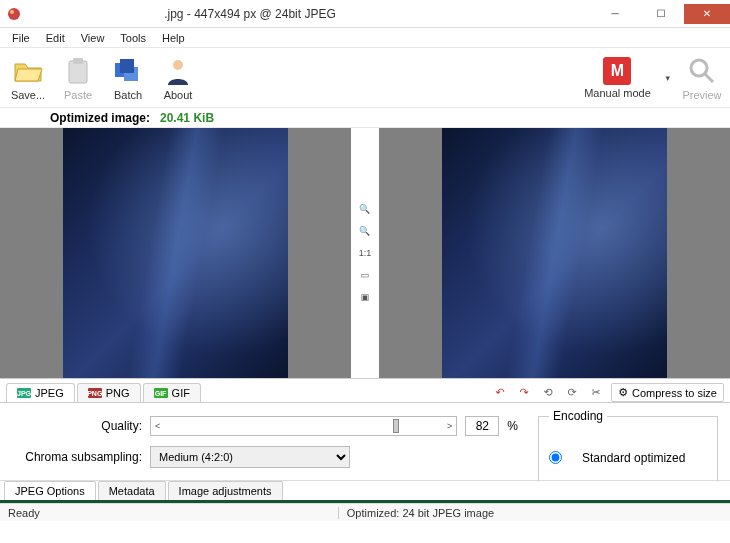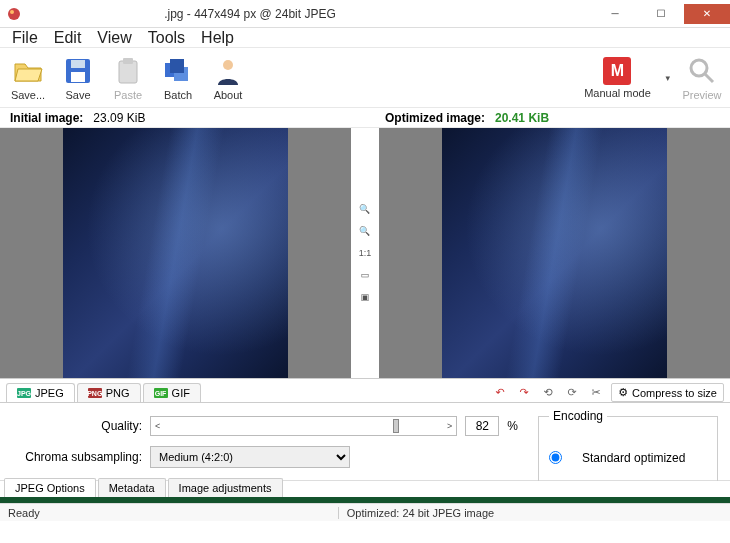--- a/index.html
+++ b/index.html
@@ -8,21 +8,21 @@
 
 .titlebar { height: 28px; background: #fff; display: flex; align-items: center; border-bottom: 1px solid #ddd; }
 .titlebar .app-icon { width: 16px; height: 16px; margin: 0 6px; }
 .titlebar .title { flex: 1; text-align: center; font-size: 12px; color: #333; margin-right: 120px; }
 .titlebar .winbtns { display: flex; }
 .titlebar .winbtn { width: 46px; height: 20px; display: flex; align-items: center; justify-content: center; font-size: 10px; color: #333; }
 .titlebar .winbtn.close { background: #c7513a; color: #fff; width: 46px; height: 20px; }
 .titlebar .winbtn.min, .titlebar .winbtn.max { background: #fff; }
 
 
-.menubar { height: 20px; display: flex; align-items: center; padding: 0 4px; border-bottom: 1px solid #e8e8e8; font-size: 16px; color: #222; background:#fff; }
+.menubar { height: 20px; display: flex; align-items: center; padding: 0 4px; border-bottom: 1px solid #e8e8e8; font-size: 11px; color: #222; background:#fff; }
 .menubar .menuitem { padding: 2px 8px; cursor: default; }
 
 
 .toolbar { height: 60px; display: flex; align-items: center; padding: 2px 4px; gap: 2px; border-bottom: 1px solid #e8e8e8; background:#fff; }
 .tbtn { display: flex; flex-direction: column; align-items: center; justify-content: center; width: 48px; height: 56px; font-size: 11px; color: #333; border-radius: 2px; }
 .tbtn.disabled { color: #aaa; }
 .tbtn .ticon { width: 32px; height: 32px; margin-bottom: 2px; }
 .toolbar .spacer { flex: 1; }
 .tbtn-mode { width: 80px; }
 .tbtn-mode .ticon { width: 28px; height: 28px; background:#d33; border-radius:3px; color:#fff; display:flex;align-items:center;justify-content:center;font-weight:bold;font-size:16px; }
@@ -66,21 +66,21 @@
 .qval { width:34px; height:20px; border:1px solid #bbb; text-align:center; font-size:12px;}
 .pct { font-size:12px;}
 .csselect { border:1px solid #bbb; height:22px; font-size:11px; padding:0 4px; width:200px;}
 .optright { width: 180px; }
 fieldset.encoding { border:1px solid #ccc; padding: 6px 10px 10px 10px; font-size:12px;}
 fieldset.encoding legend { font-size:12px; padding:0 4px;}
 .radio-row { display:flex; align-items:flex-start; gap:20px; margin-top:22px; font-size:12px;}
 .radio-row input { margin:0; }
 
 
-.bottomtabs { height: 22px; display:flex; align-items:flex-end; border-bottom:6px solid #14532d; padding:0 4px; background:#fff;}
+.bottomtabs { height: 22px; display:flex; align-items:flex-end; border-bottom:3px solid #14532d; padding:0 4px; background:#fff;}
 .btab { padding:3px 10px; font-size:11px; border:1px solid #ccc; border-bottom:none; margin-right:2px; background:#f4f4f4; border-radius:2px 2px 0 0; cursor:pointer;}
 .btab.active { background:#fff; }
 
 
 .statusbar { height: 18px; display:flex; align-items:center; font-size:11px; color:#333; border-top:1px solid #ddd; background:#f8f8f8;}
 .statusbar .cell { padding:0 8px; }
 .statusbar .cell.mid { border-left:1px solid #ccc; margin-left:290px;}
 
 </style>
 </head>
@@ -110,28 +110,20 @@
 </div>
 
 <div class="toolbar">
   <div class="tbtn">
     <span class="ticon"><svg viewBox="0 0 32 32">
           <path d="M3 9h10l3 4h13v13H3z" fill="#f3d16b" stroke="#c9a32b"></path>
           <path d="M6 14h24l-4 12H3z" fill="#ffe89a" stroke="#c9a32b"></path>
         </svg></span>
     <span>Save...</span>
   </div>
-  <div class="tbtn">
-    <span class="ticon"><svg viewBox="0 0 32 32">
-          <rect x="4" y="4" width="24" height="24" rx="2" fill="#3b6fd1"></rect>
-          <rect x="9" y="5" width="14" height="8" fill="#cde"></rect>
-          <rect x="9" y="17" width="14" height="10" fill="#fff"></rect>
-        </svg></span>
-    <span>Save</span>
-  </div>
   <div class="tbtn disabled">
     <span class="ticon"><svg viewBox="0 0 32 32">
           <rect x="7" y="6" width="18" height="22" rx="2" fill="#ddd" stroke="#bbb"></rect>
           <rect x="11" y="3" width="10" height="6" rx="1" fill="#ccc"></rect>
         </svg></span>
     <span>Paste</span>
   </div>
   <div class="tbtn">
     <span class="ticon"><svg viewBox="0 0 32 32">
           <rect x="3" y="8" width="14" height="14" fill="#3b6fd1"></rect>
@@ -158,24 +150,20 @@
   <div class="tbtn disabled">
     <span class="ticon"><svg viewBox="0 0 32 32">
           <circle cx="13" cy="13" r="8" fill="none" stroke="#bbb" stroke-width="3"></circle>
           <line x1="19" y1="19" x2="27" y2="27" stroke="#bbb" stroke-width="3"></line>
         </svg></span>
     <span>Preview</span>
   </div>
 </div>
 
 <div class="sizerow">
-  <div class="half">
-    <span class="lbl">Initial image:</span>
-    <span class="val">23.09 KiB</span>
-  </div>
   <div class="half right">
     <span class="lbl">Optimized image:</span>
     <span class="val green">20.41 KiB</span>
   </div>
 </div>
 
 <div class="preview-area">
   <div class="preview-pane">
     <div class="imgbox"></div>
   </div>

